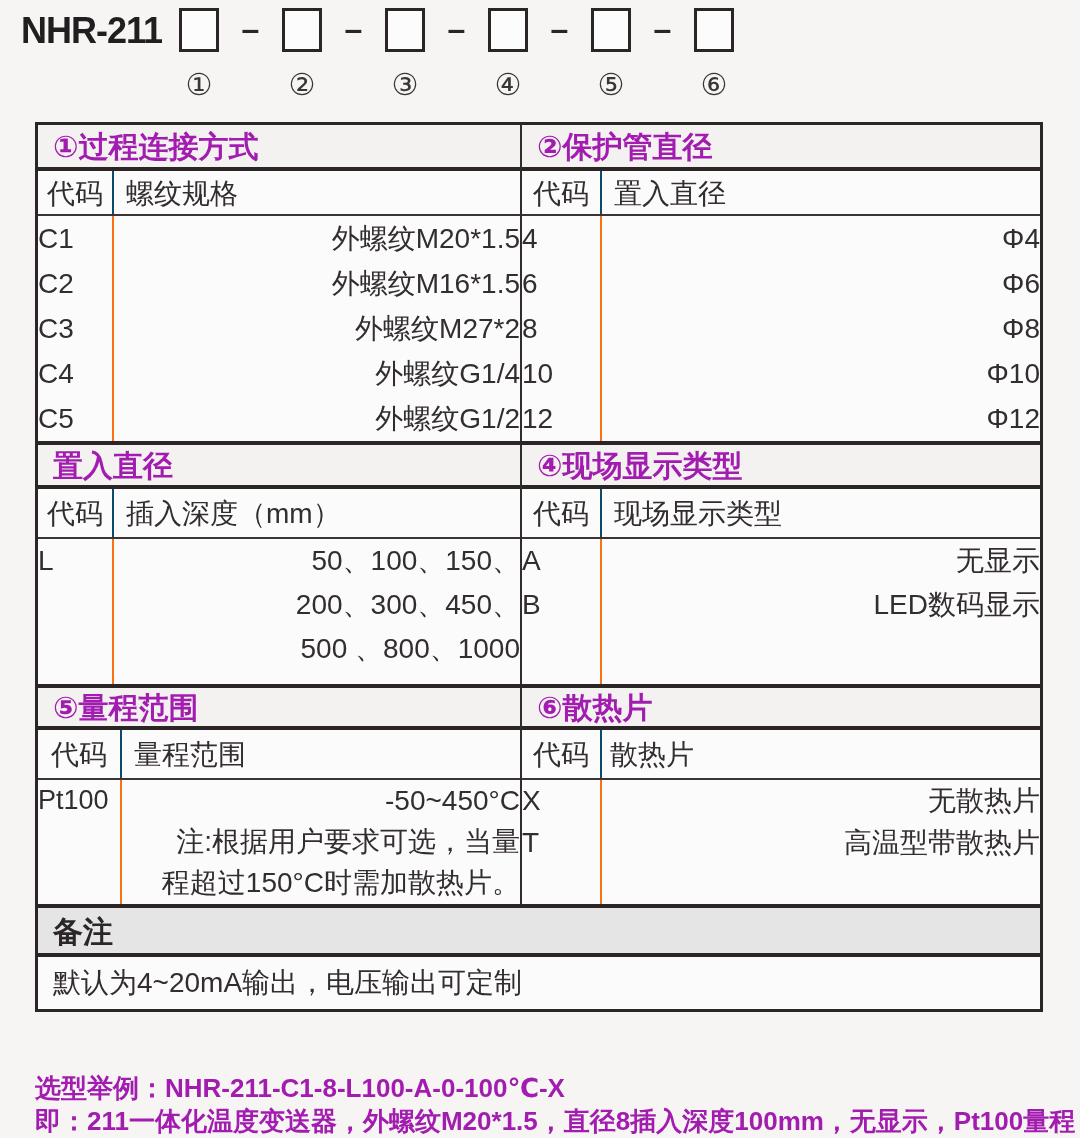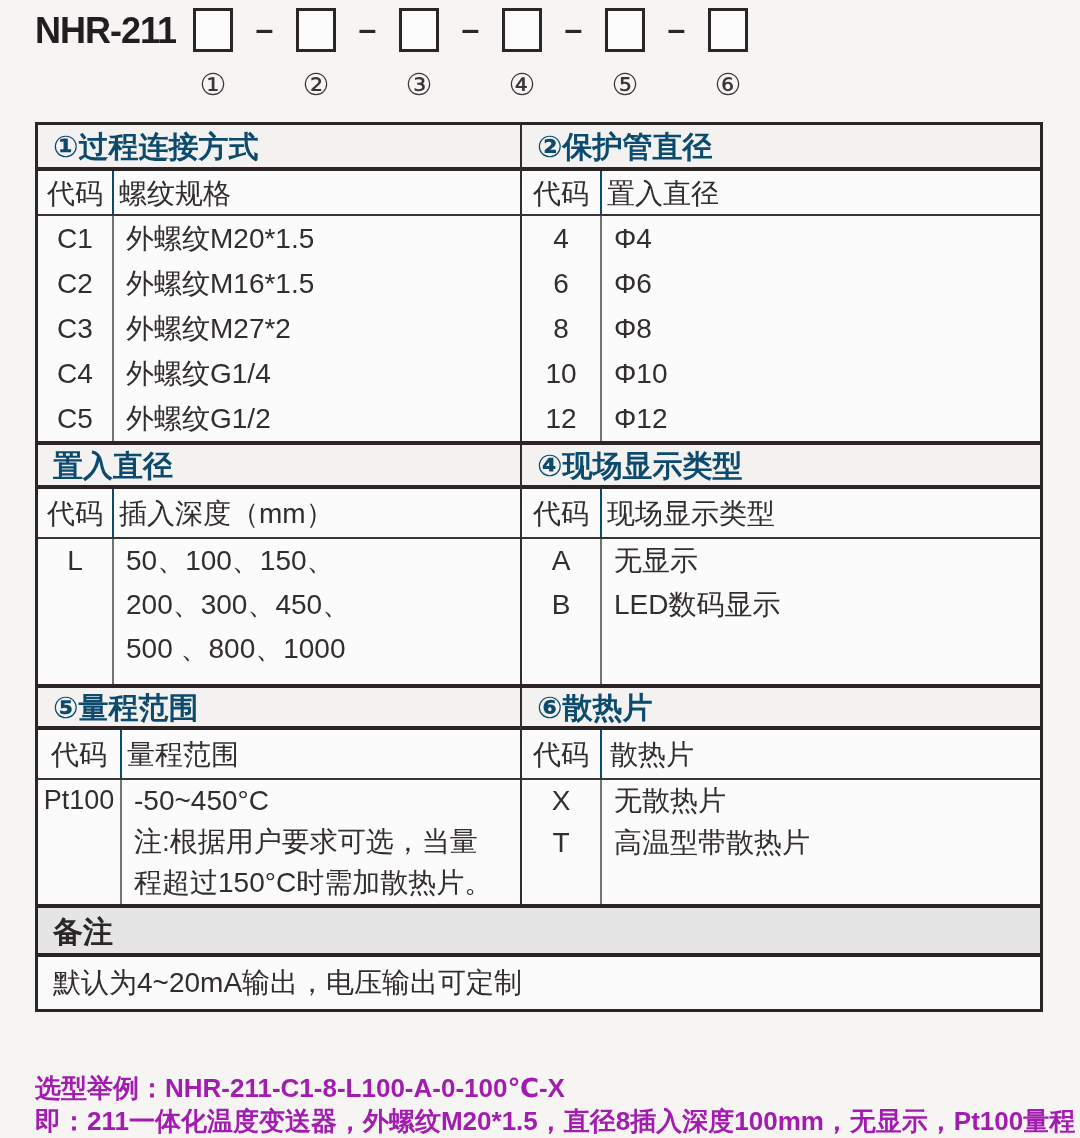--- a/index.html
+++ b/index.html
@@ -7,21 +7,21 @@
   body {
     position:relative;
     width:1080px; height:1138px;
     background:#f6f5f4;
     font-family:"Liberation Sans","DejaVu Sans",sans-serif;
     color:#322d2e;
     overflow:hidden;
   }
 
   
-  .model-header { position:absolute; left:35px; top:8px; width:1010px; }
+  .model-header { position:absolute; left:21px; top:8px; width:1010px; }
   .model-line { display:flex; align-items:flex-start; }
   .model-name {
     width:158px; font-size:36px; font-weight:700;
     letter-spacing:-1px; line-height:46px; color:#221d1e;
   }
   .slot-box {
     width:40px; height:44px; border:3px solid #2b2526;
     background:#fdfcfc; flex:0 0 auto;
   }
   .slot-dash {
@@ -40,39 +40,39 @@
     position:absolute; left:35px; top:122px; width:1008px;
     border:3px solid #2b2526; background:#fcfbfb;
   }
   .srow { display:flex; border-bottom:4px solid #2b2526; }
   .srow.last { border-bottom:none; }
   .half { width:484px; border-right:2px solid #332c2d; display:flex; flex-direction:column; }
   .half.right { width:auto; flex:1; border-right:none; }
 
   .sec-title {
     padding-left:15px; font-weight:700; font-size:30px;
-    background:#f3f2f1; border-bottom:4px solid #2b2526; color:#0c4a6e;
+    background:#f3f2f1; border-bottom:4px solid #2b2526; color:#a21caf;
   }
   .t46 { height:46px; line-height:44px; }
   .t44 { height:44px; line-height:42px; }
   .t42 { height:42px; line-height:40px; }
 
   .sec-head { display:flex; border-bottom:2px solid #3b3435; font-size:28px; }
   .h45 { height:45px; line-height:45px; }
   .h50 { height:50px; line-height:50px; }
   .code-w76 { width:76px; }
   .code-w80 { width:80px; }
   .code-w84 { width:84px; }
   .head-code { border-right:2px solid #0c4a6e; text-align:center; flex:0 0 auto; }
-  .head-desc { flex:1; padding-left:5px; }
+  .head-desc { flex:1; padding-left:12px; }
   .pad22 { padding-left:8px; }
 
   .sec-body { display:flex; flex:1; font-size:28px; }
-  .body-code { border-right:2px solid #737373; text-align:center; flex:0 0 auto; }
-  .body-desc { flex:1; padding-left:12px; }
+  .body-code { border-right:2px solid #f97316; flex:0 0 auto; }
+  .body-desc { flex:1; padding-left:12px;text-align:right; }
   .r45 { height:45px; line-height:45px; }
   .r44 { height:44px; line-height:44px; }
   .r42 { height:42px; line-height:42px; }
   .r41 { height:41px; line-height:41px; }
   .mh145 { min-height:145px; }
   .mh124 { min-height:124px; }
   .fs27 { font-size:27px; }
   .nopad { }
 
   .remark-block { display:flex; flex-direction:column; width:100%; }

